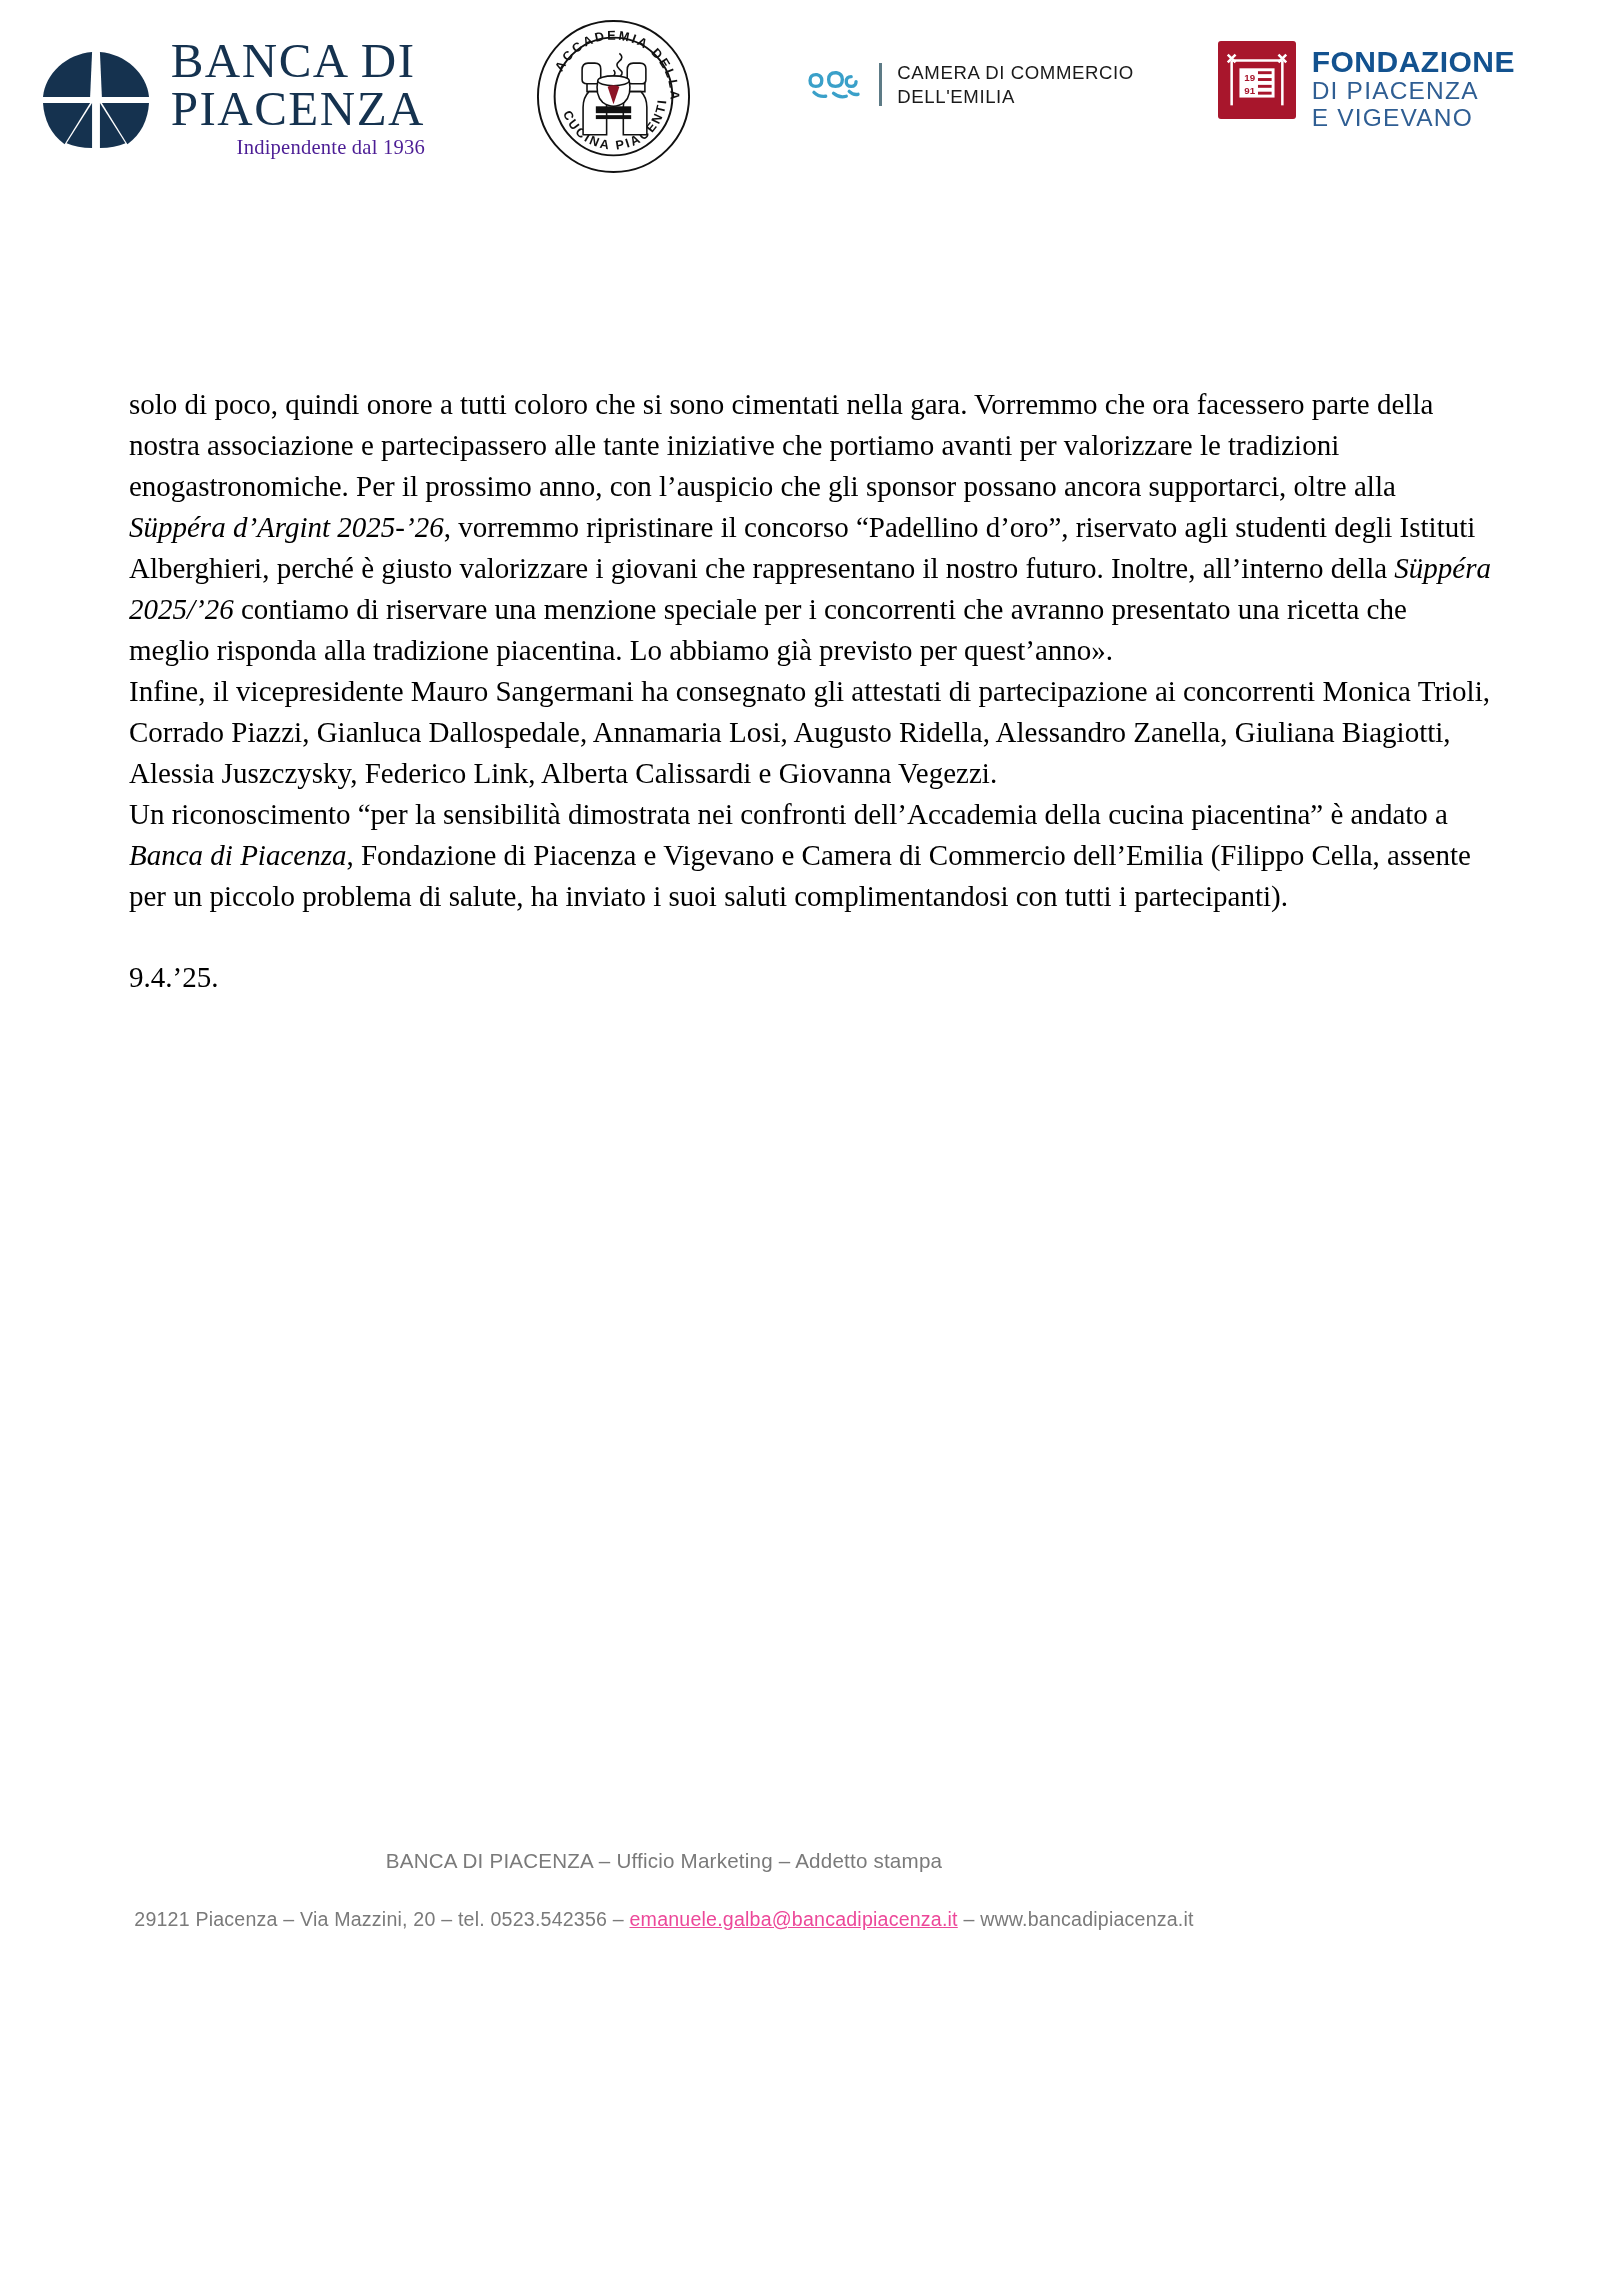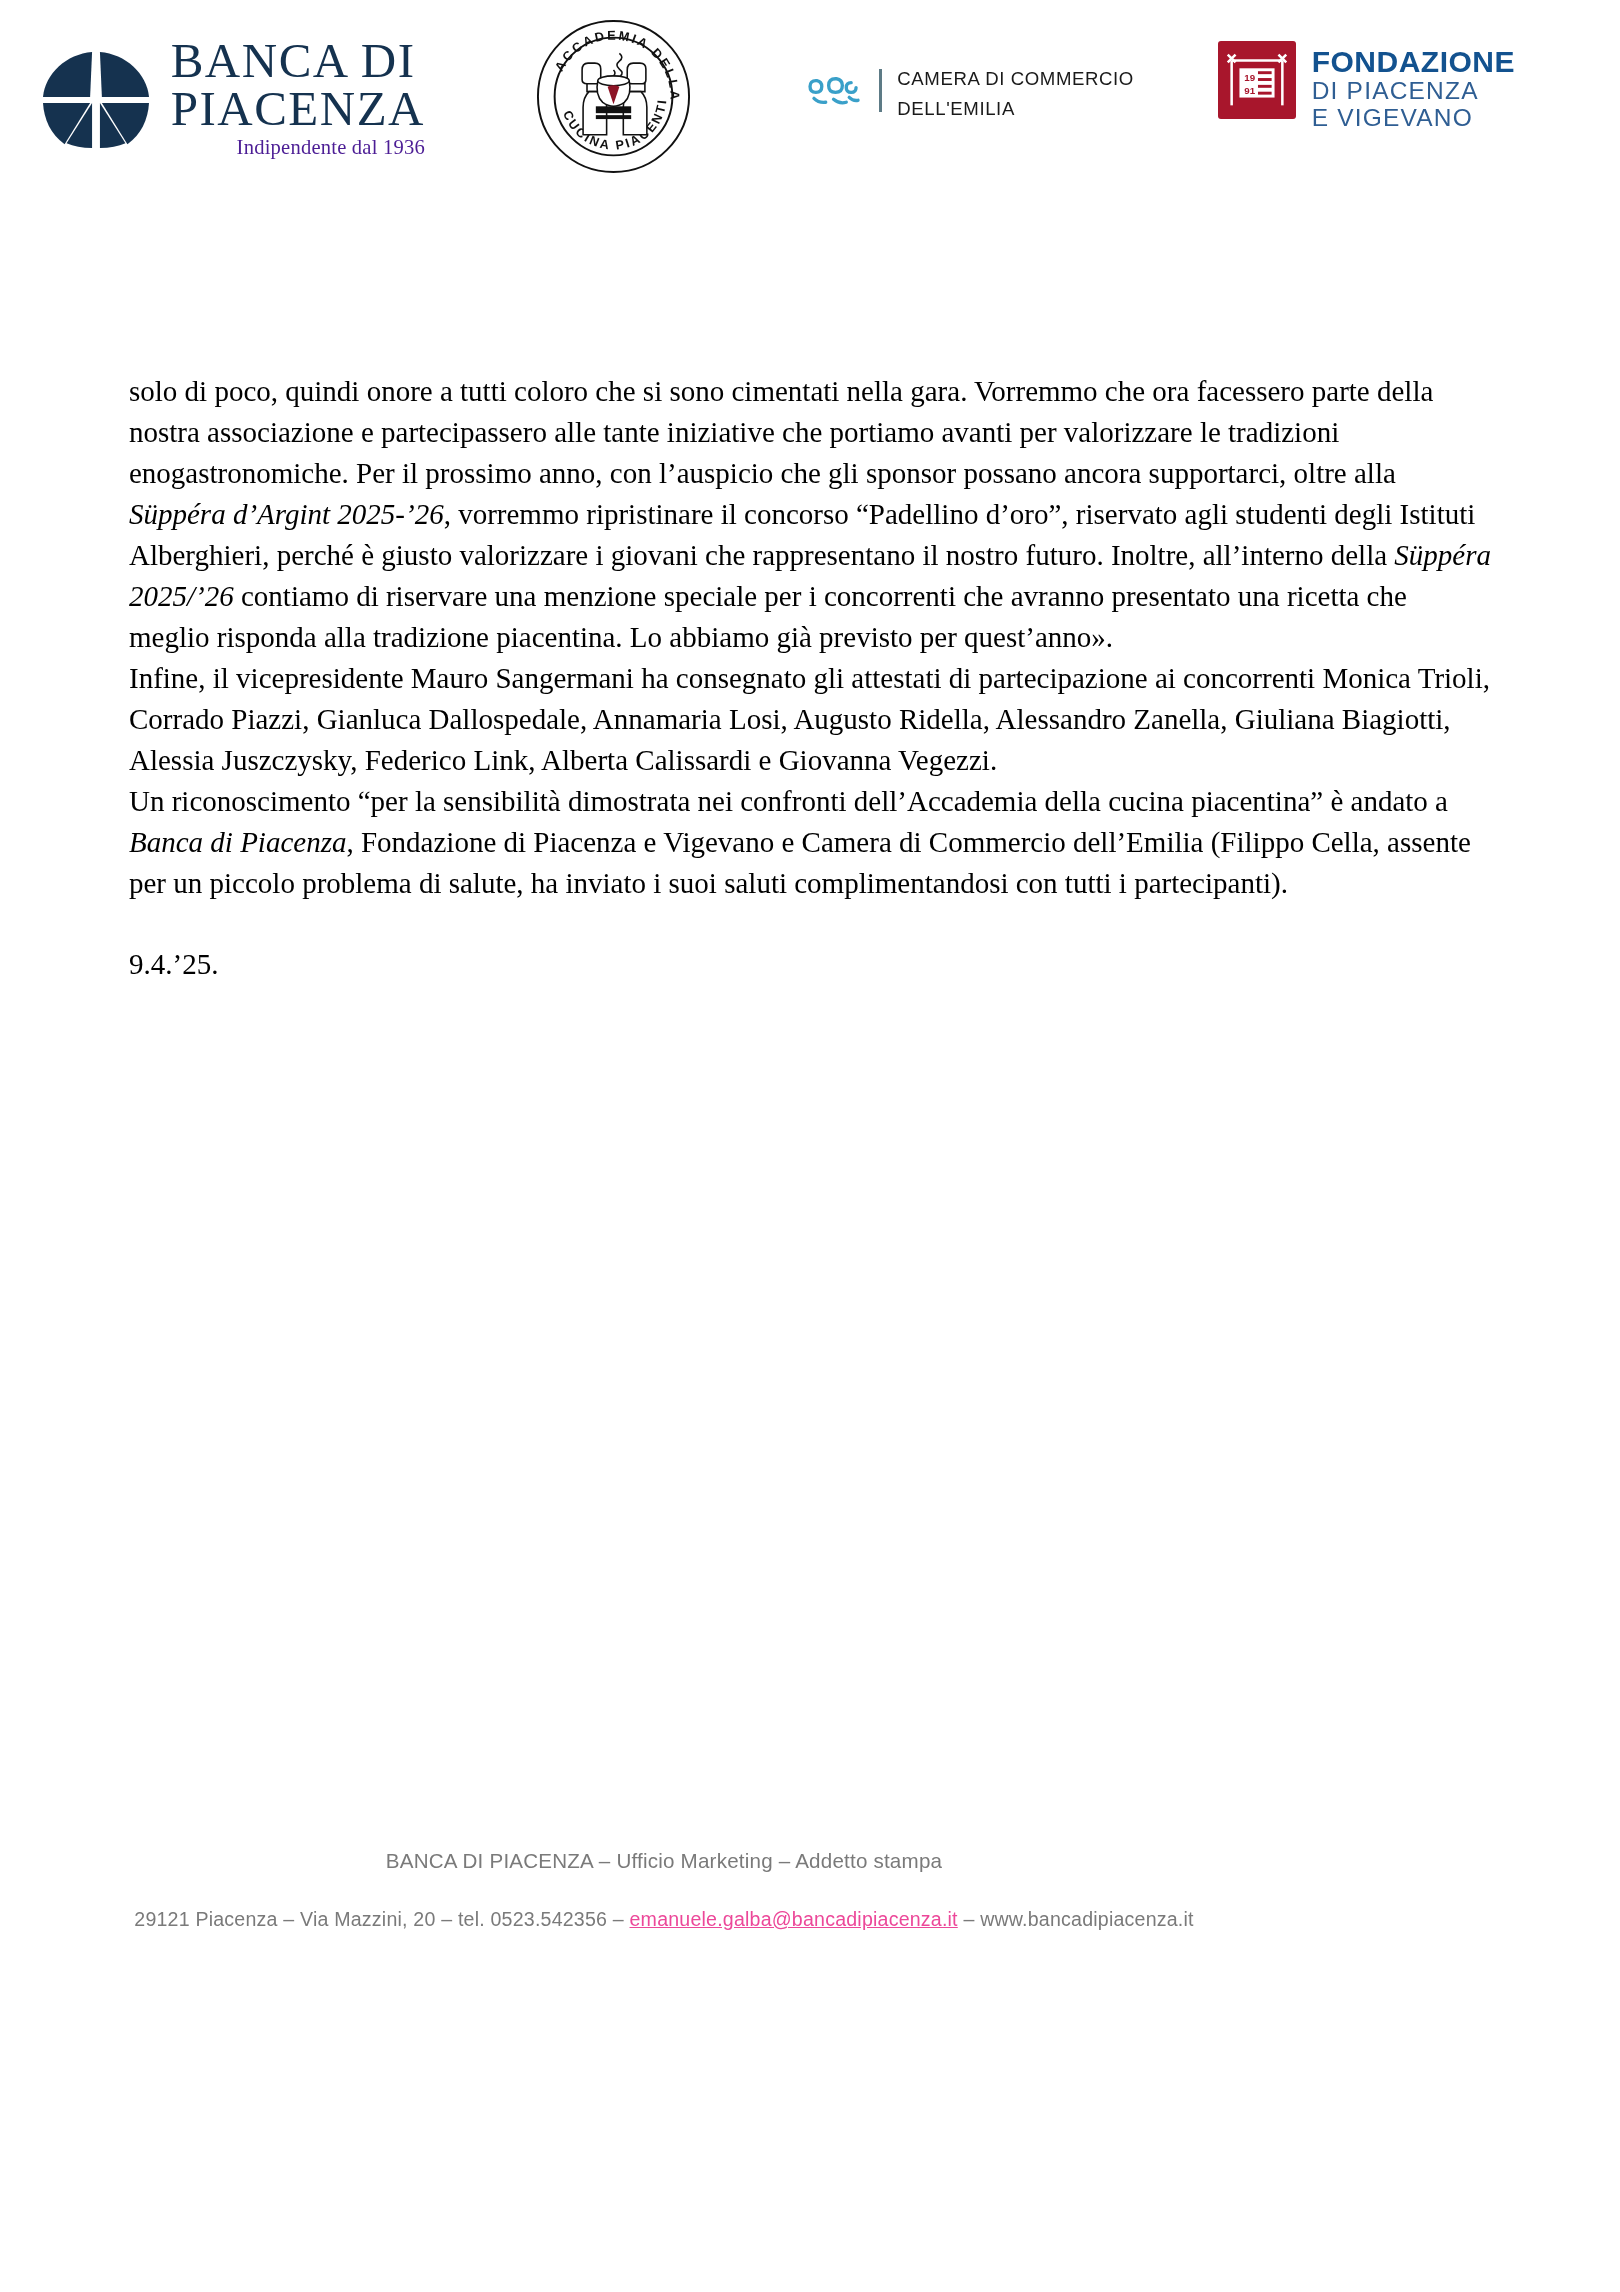--- a/index.html
+++ b/index.html
@@ -92,21 +92,21 @@
     margin: 0 15.7px 0 13.7px;
     flex: 0 0 auto;
   }
   .cdc-text {
     font-family: "Liberation Sans", "DejaVu Sans", sans-serif;
     font-size: 18.6px;
     line-height: 1.28;
     color: #1a1a1a;
     letter-spacing: 0.6px;
   }
-  .cdc-text span { display: block; margin-top: 6px; }
+  .cdc-text span { display: block; }
 
   
   .fond-logo {
     position: absolute;
     left: 1218px;
     top: 41px;
     display: flex;
     align-items: center;
   }
   .fond-mark {
@@ -130,21 +130,21 @@
     display: block;
     font-size: 24.5px;
     color: #2f5e93;
     letter-spacing: 1.2px;
   }
 
   
   .page-body {
     position: absolute;
     left: 129px;
-    top: 371px;
+    top: 384px;
     width: 1365px;
   }
   .para {
     font-size: 29px;
     line-height: 41px;
     text-align: left;
     margin: 0;
     color: #000;
   }
   .para + .para { margin-top: 0; }

